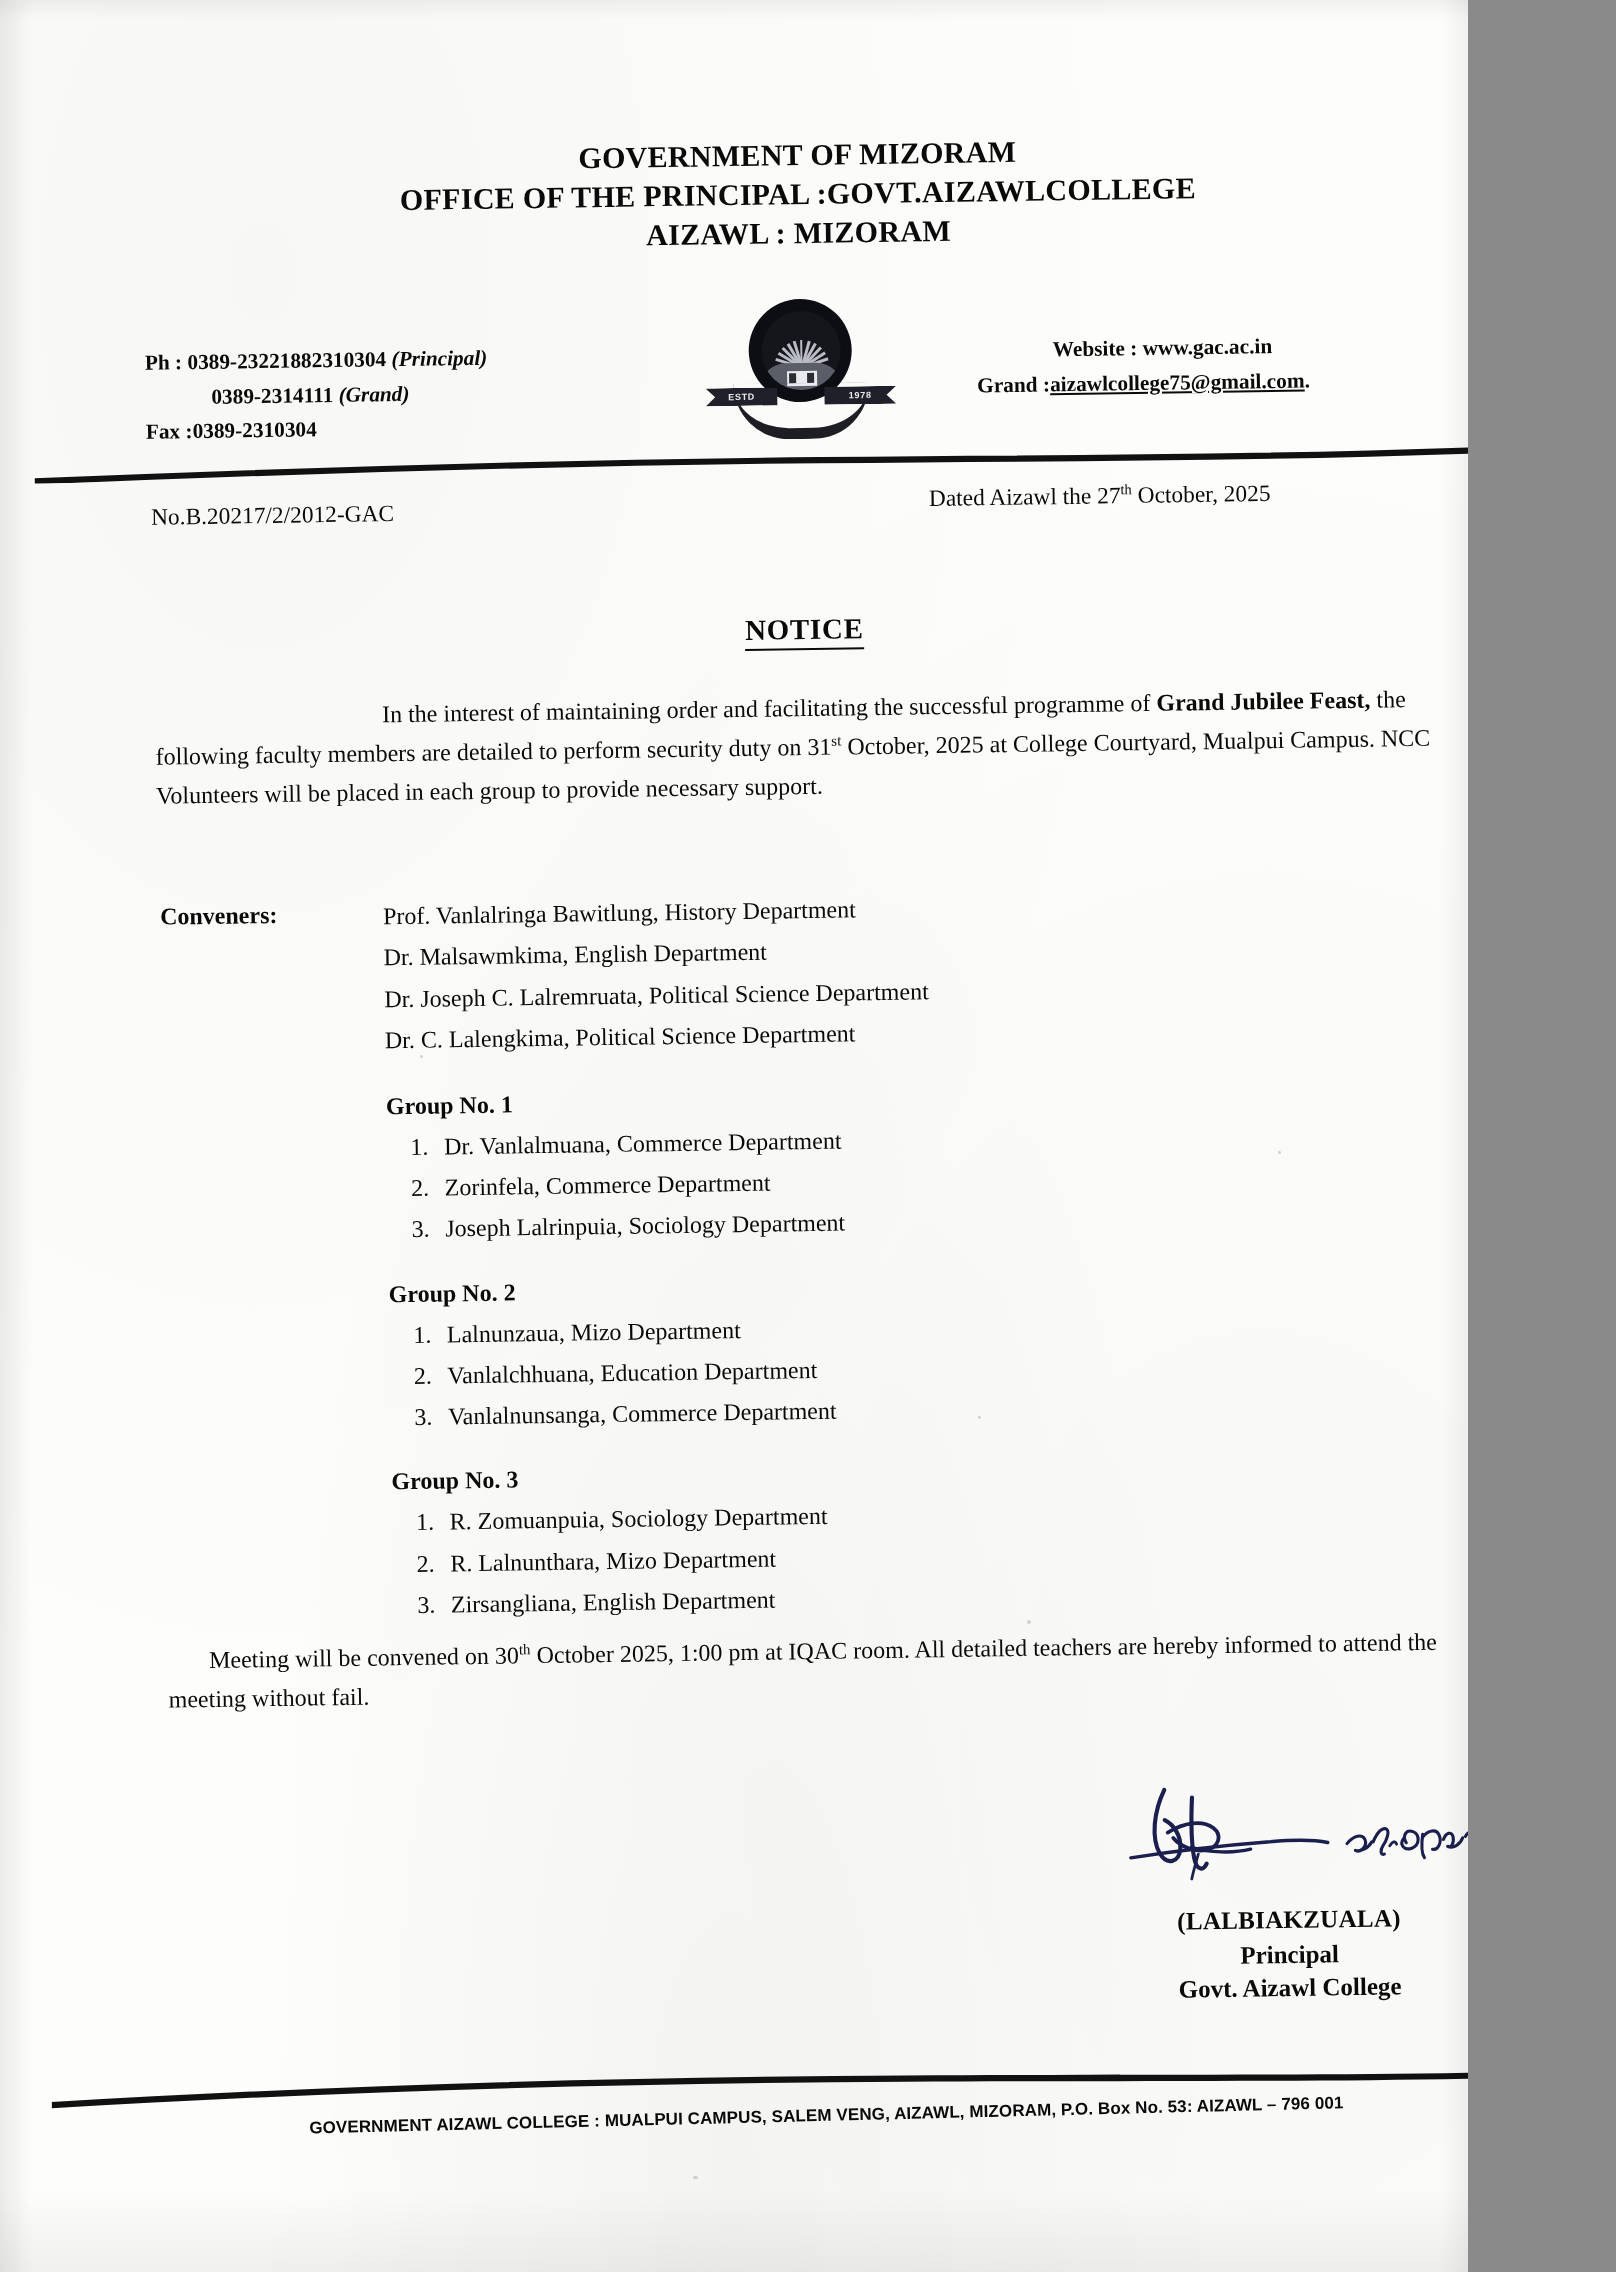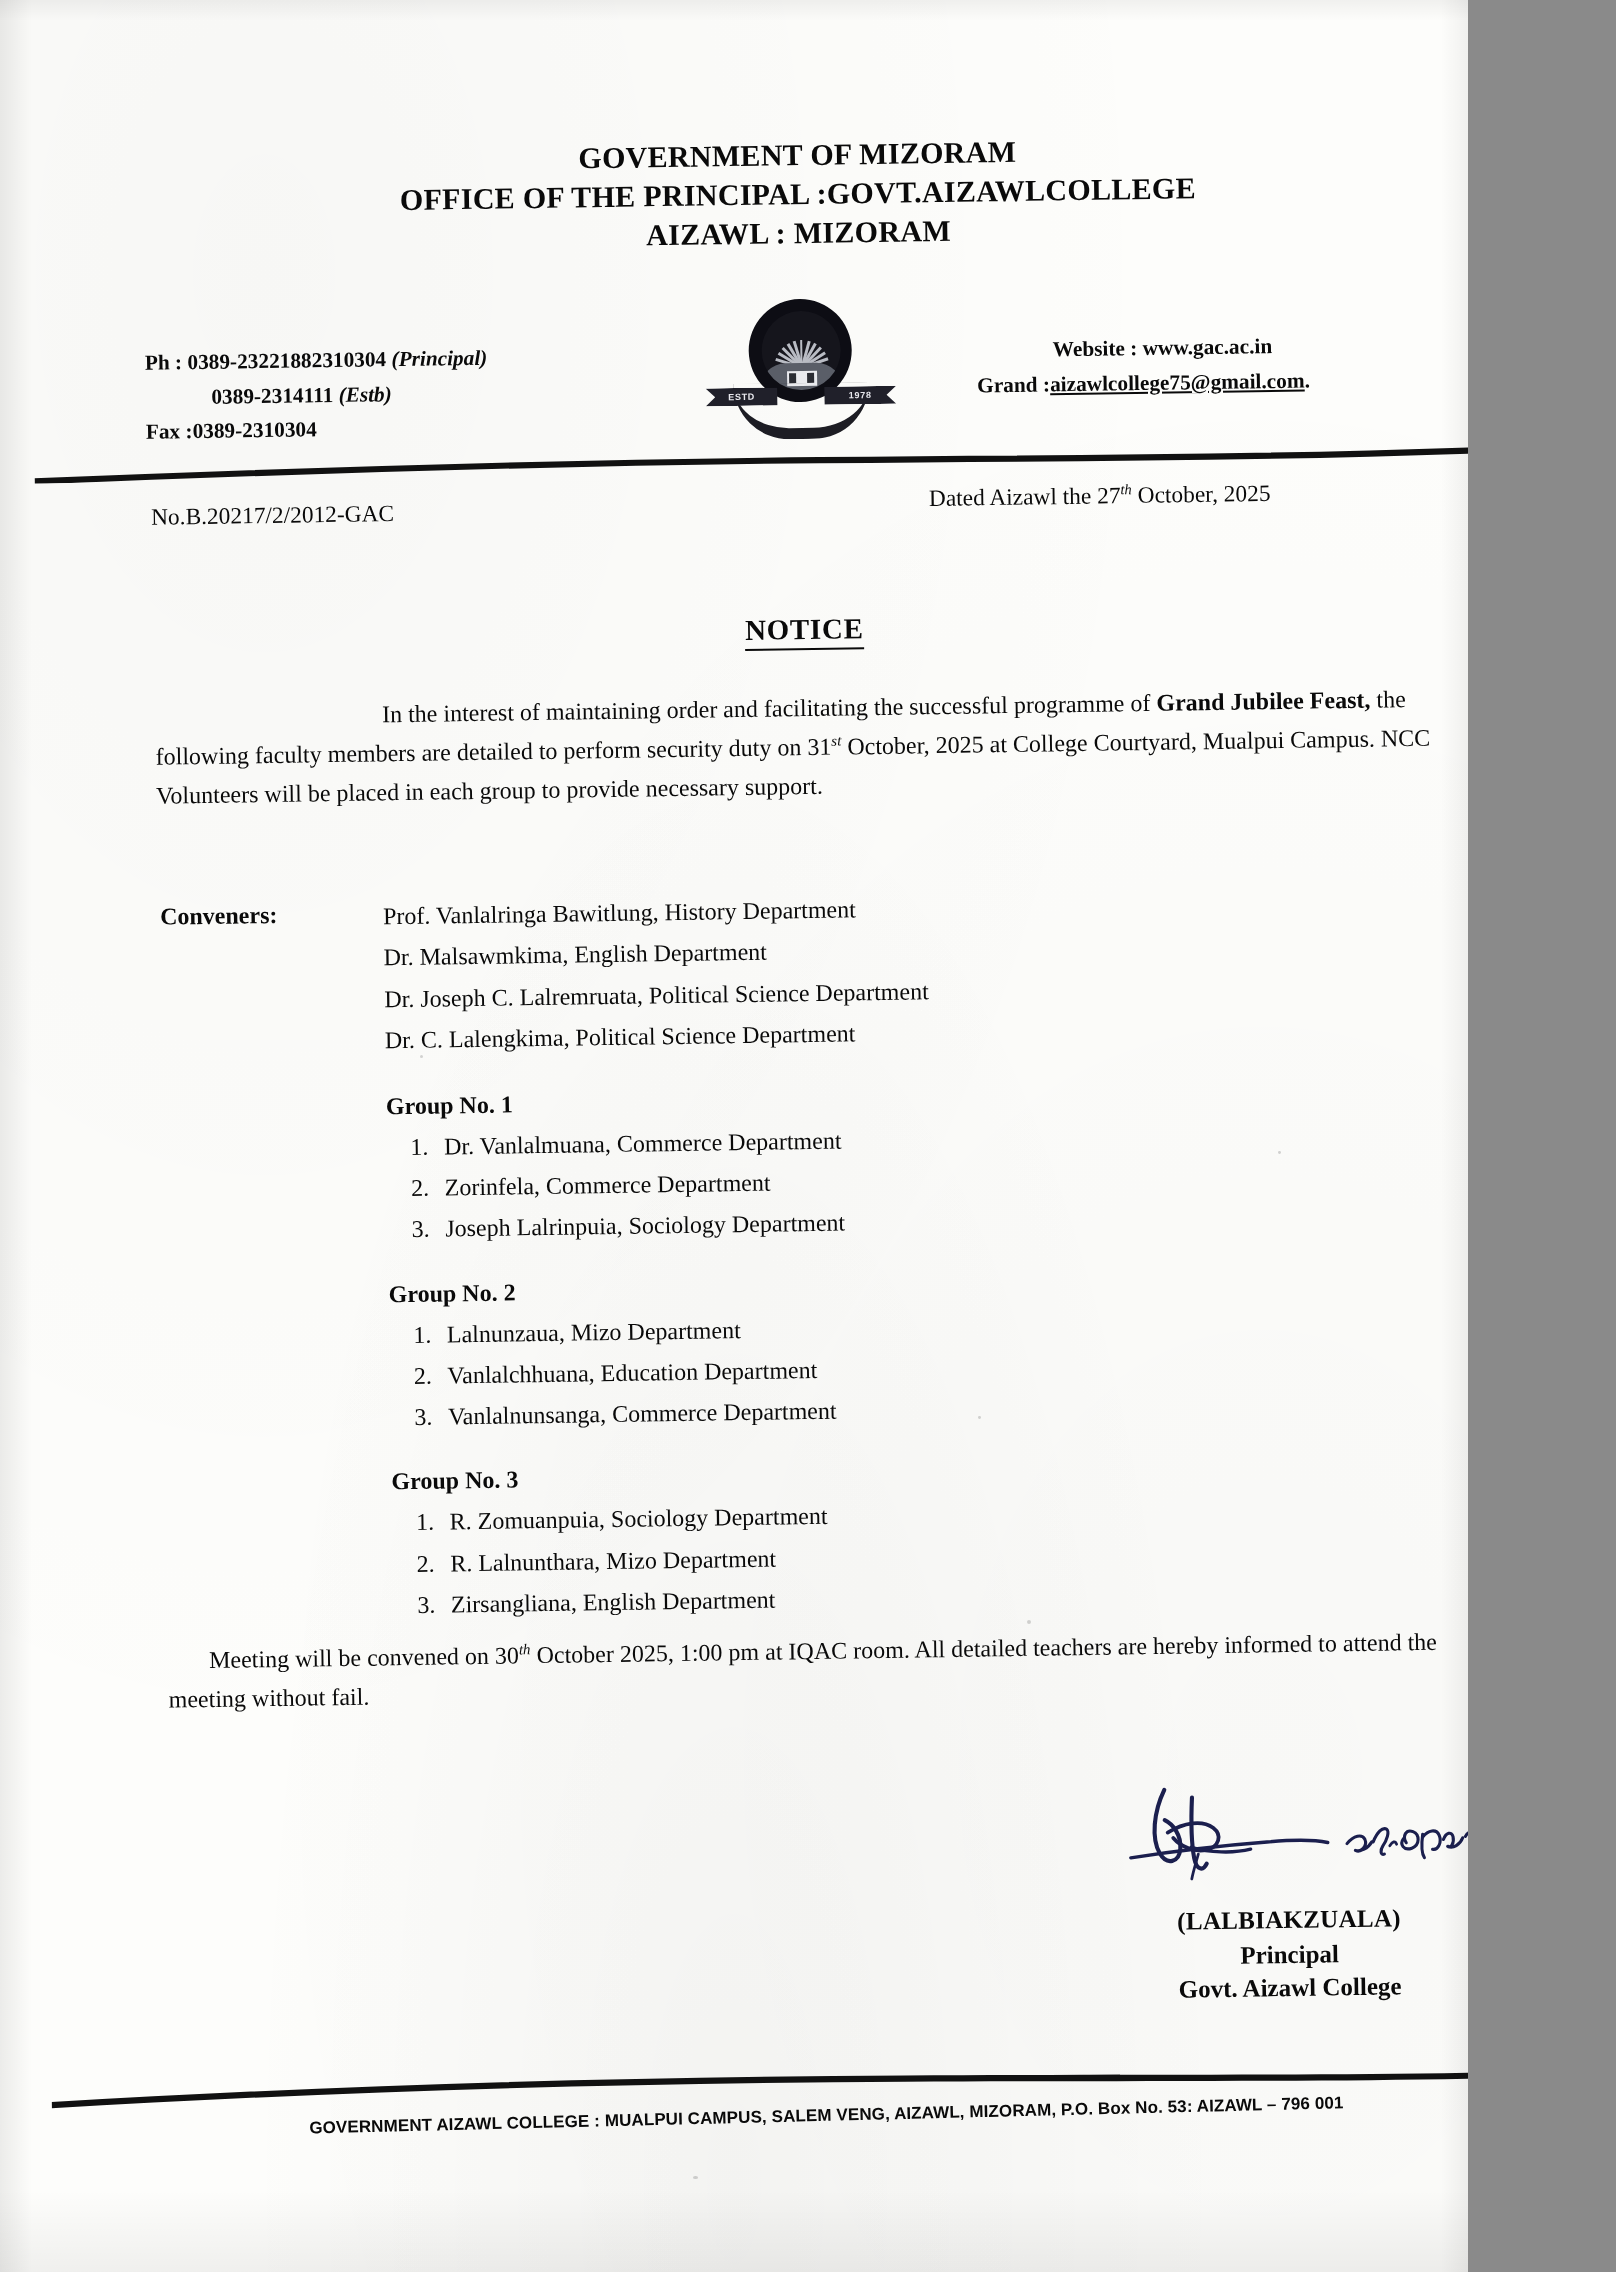--- a/index.html
+++ b/index.html
@@ -187,21 +187,21 @@
     left: 157px; top: 494px;
     font-size: 23.4px;
     white-space: nowrap;
   }
   .dated {
     position: absolute;
     left: 935px; top: 486px;
     font-size: 23.4px;
     white-space: nowrap;
   }
-  sup { font-size: 0.62em; vertical-align: super; font-style: italic; }
+  sup { font-size: 0.62em; vertical-align: super; }
 
   
   .notice-title {
     position: absolute;
     left: 0; top: 613px;
     width: 1617px;
     text-align: center;
     font-size: 29px;
     font-weight: bold;
     letter-spacing: 0.7px;
@@ -331,21 +331,21 @@
   <div class="skew">
 
     <div class="masthead">
       <div class="mast-line mast-1">GOVERNMENT OF MIZORAM</div>
       <div class="mast-line mast-2">OFFICE OF THE PRINCIPAL :GOVT.AIZAWLCOLLEGE</div>
       <div class="mast-line mast-3">AIZAWL : MIZORAM</div>
     </div>
 
     <div class="contact-left">
       <div><span>Ph  : </span><span>0389-23221882310304 </span><em>(Principal)</em></div>
-      <span class="indent"><span>0389-2314111 </span><em>(Estb)</em></span>
+      <span class="indent"><span>0389-2314111 </span><em>(Grand)</em></span>
       <div>Fax :0389-2310304</div>
     </div>
 
     <div class="contact-right">
       <span class="site"><span>Website : </span><span>www.gac.ac.in</span></span>
       <span class="mail"><span>Grand :</span><u>aizawlcollege75@gmail.com</u><span>.</span></span>
     </div>
 
     <div class="emblem">
       <div class="emblem-disc"></div>

